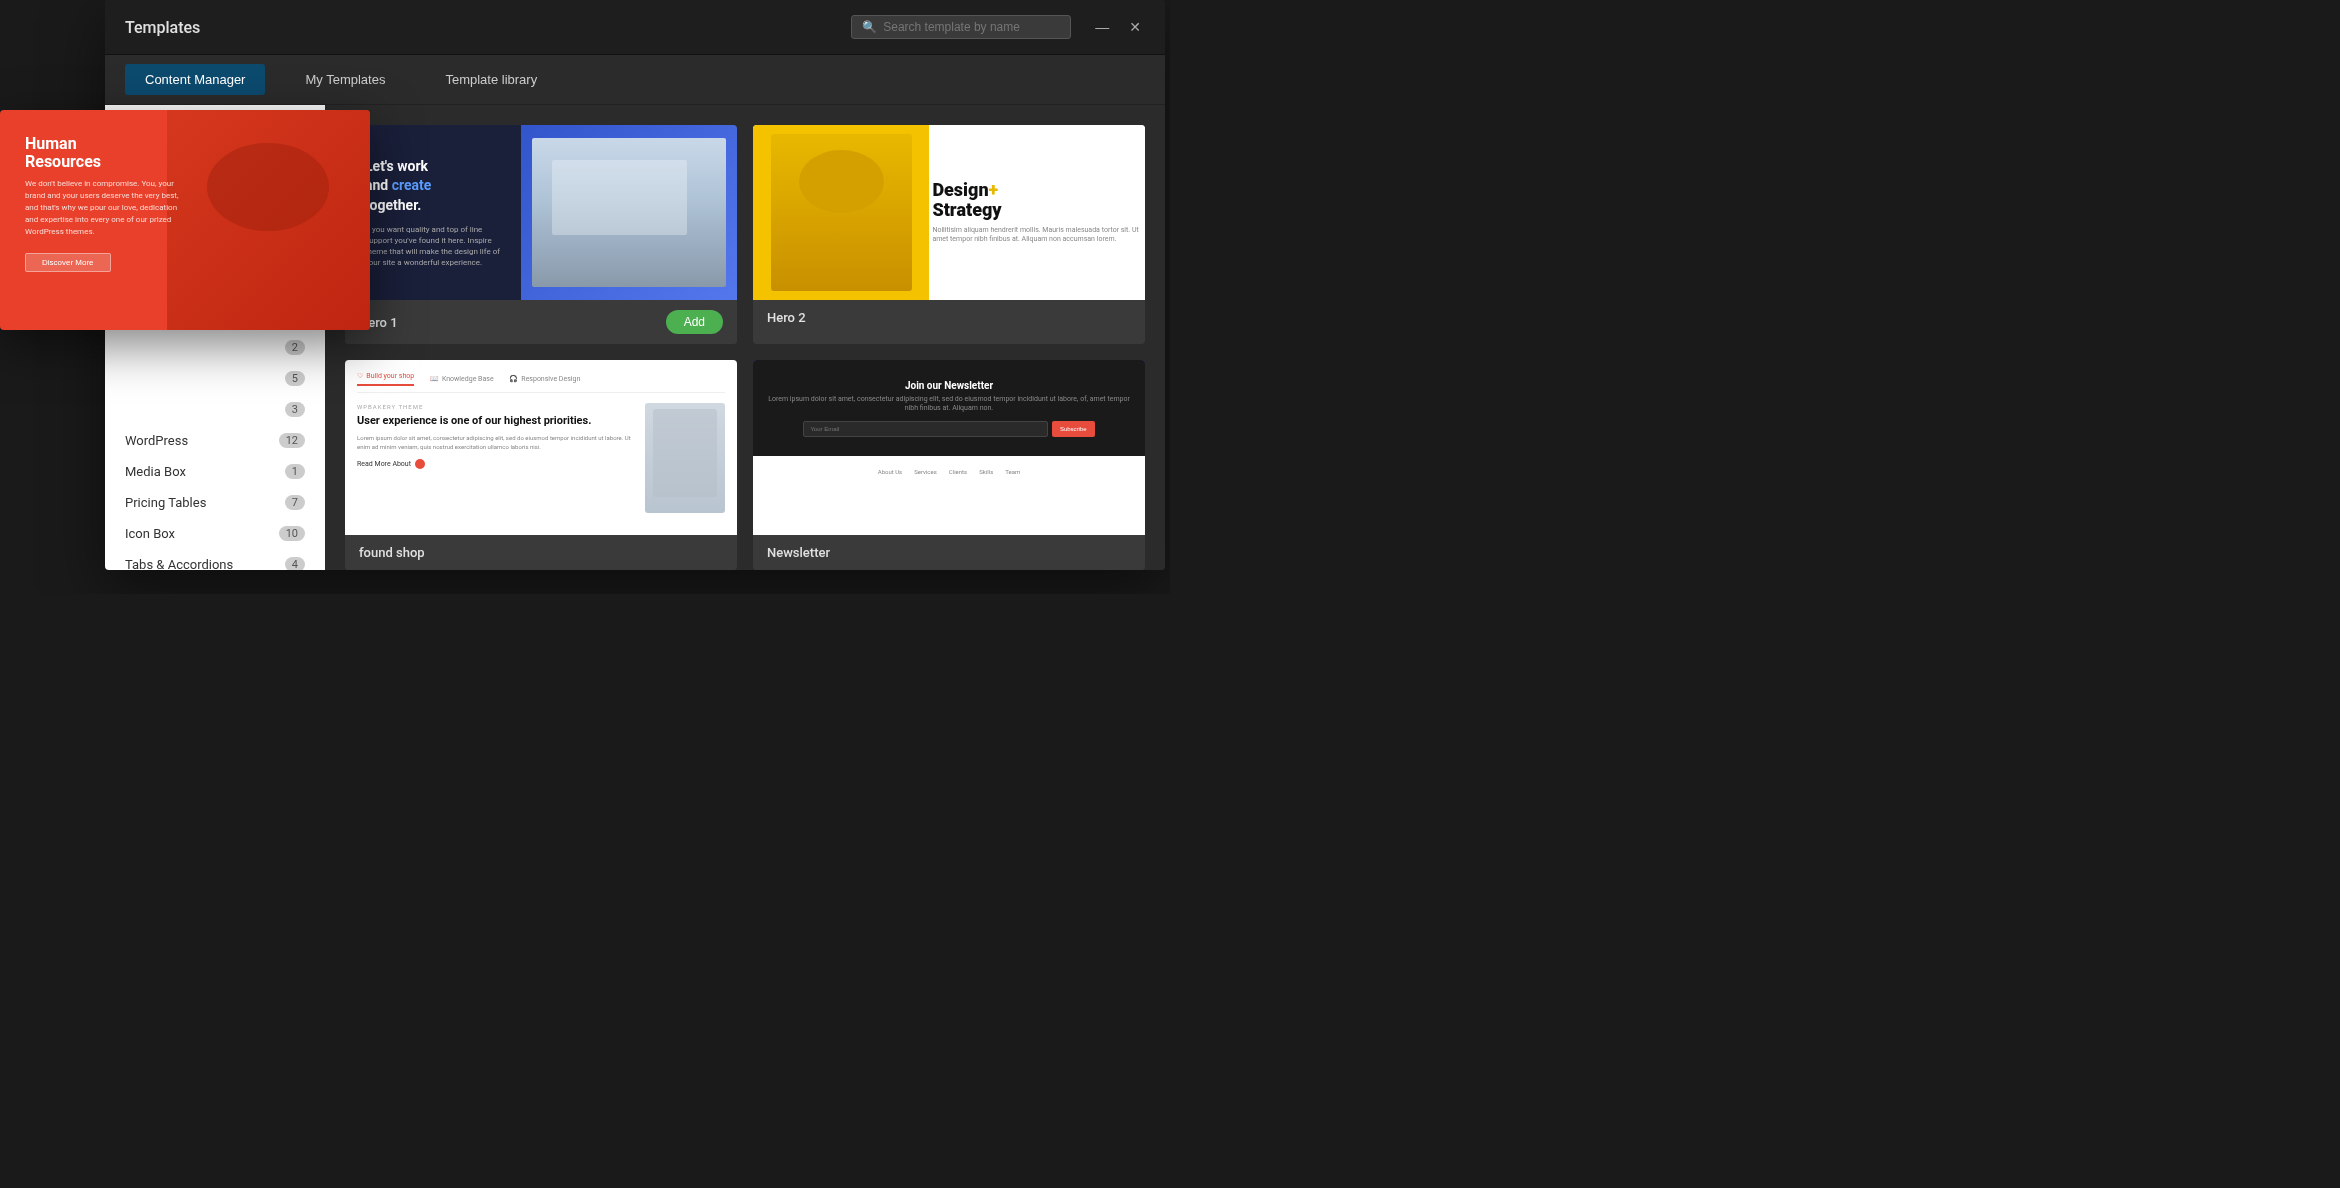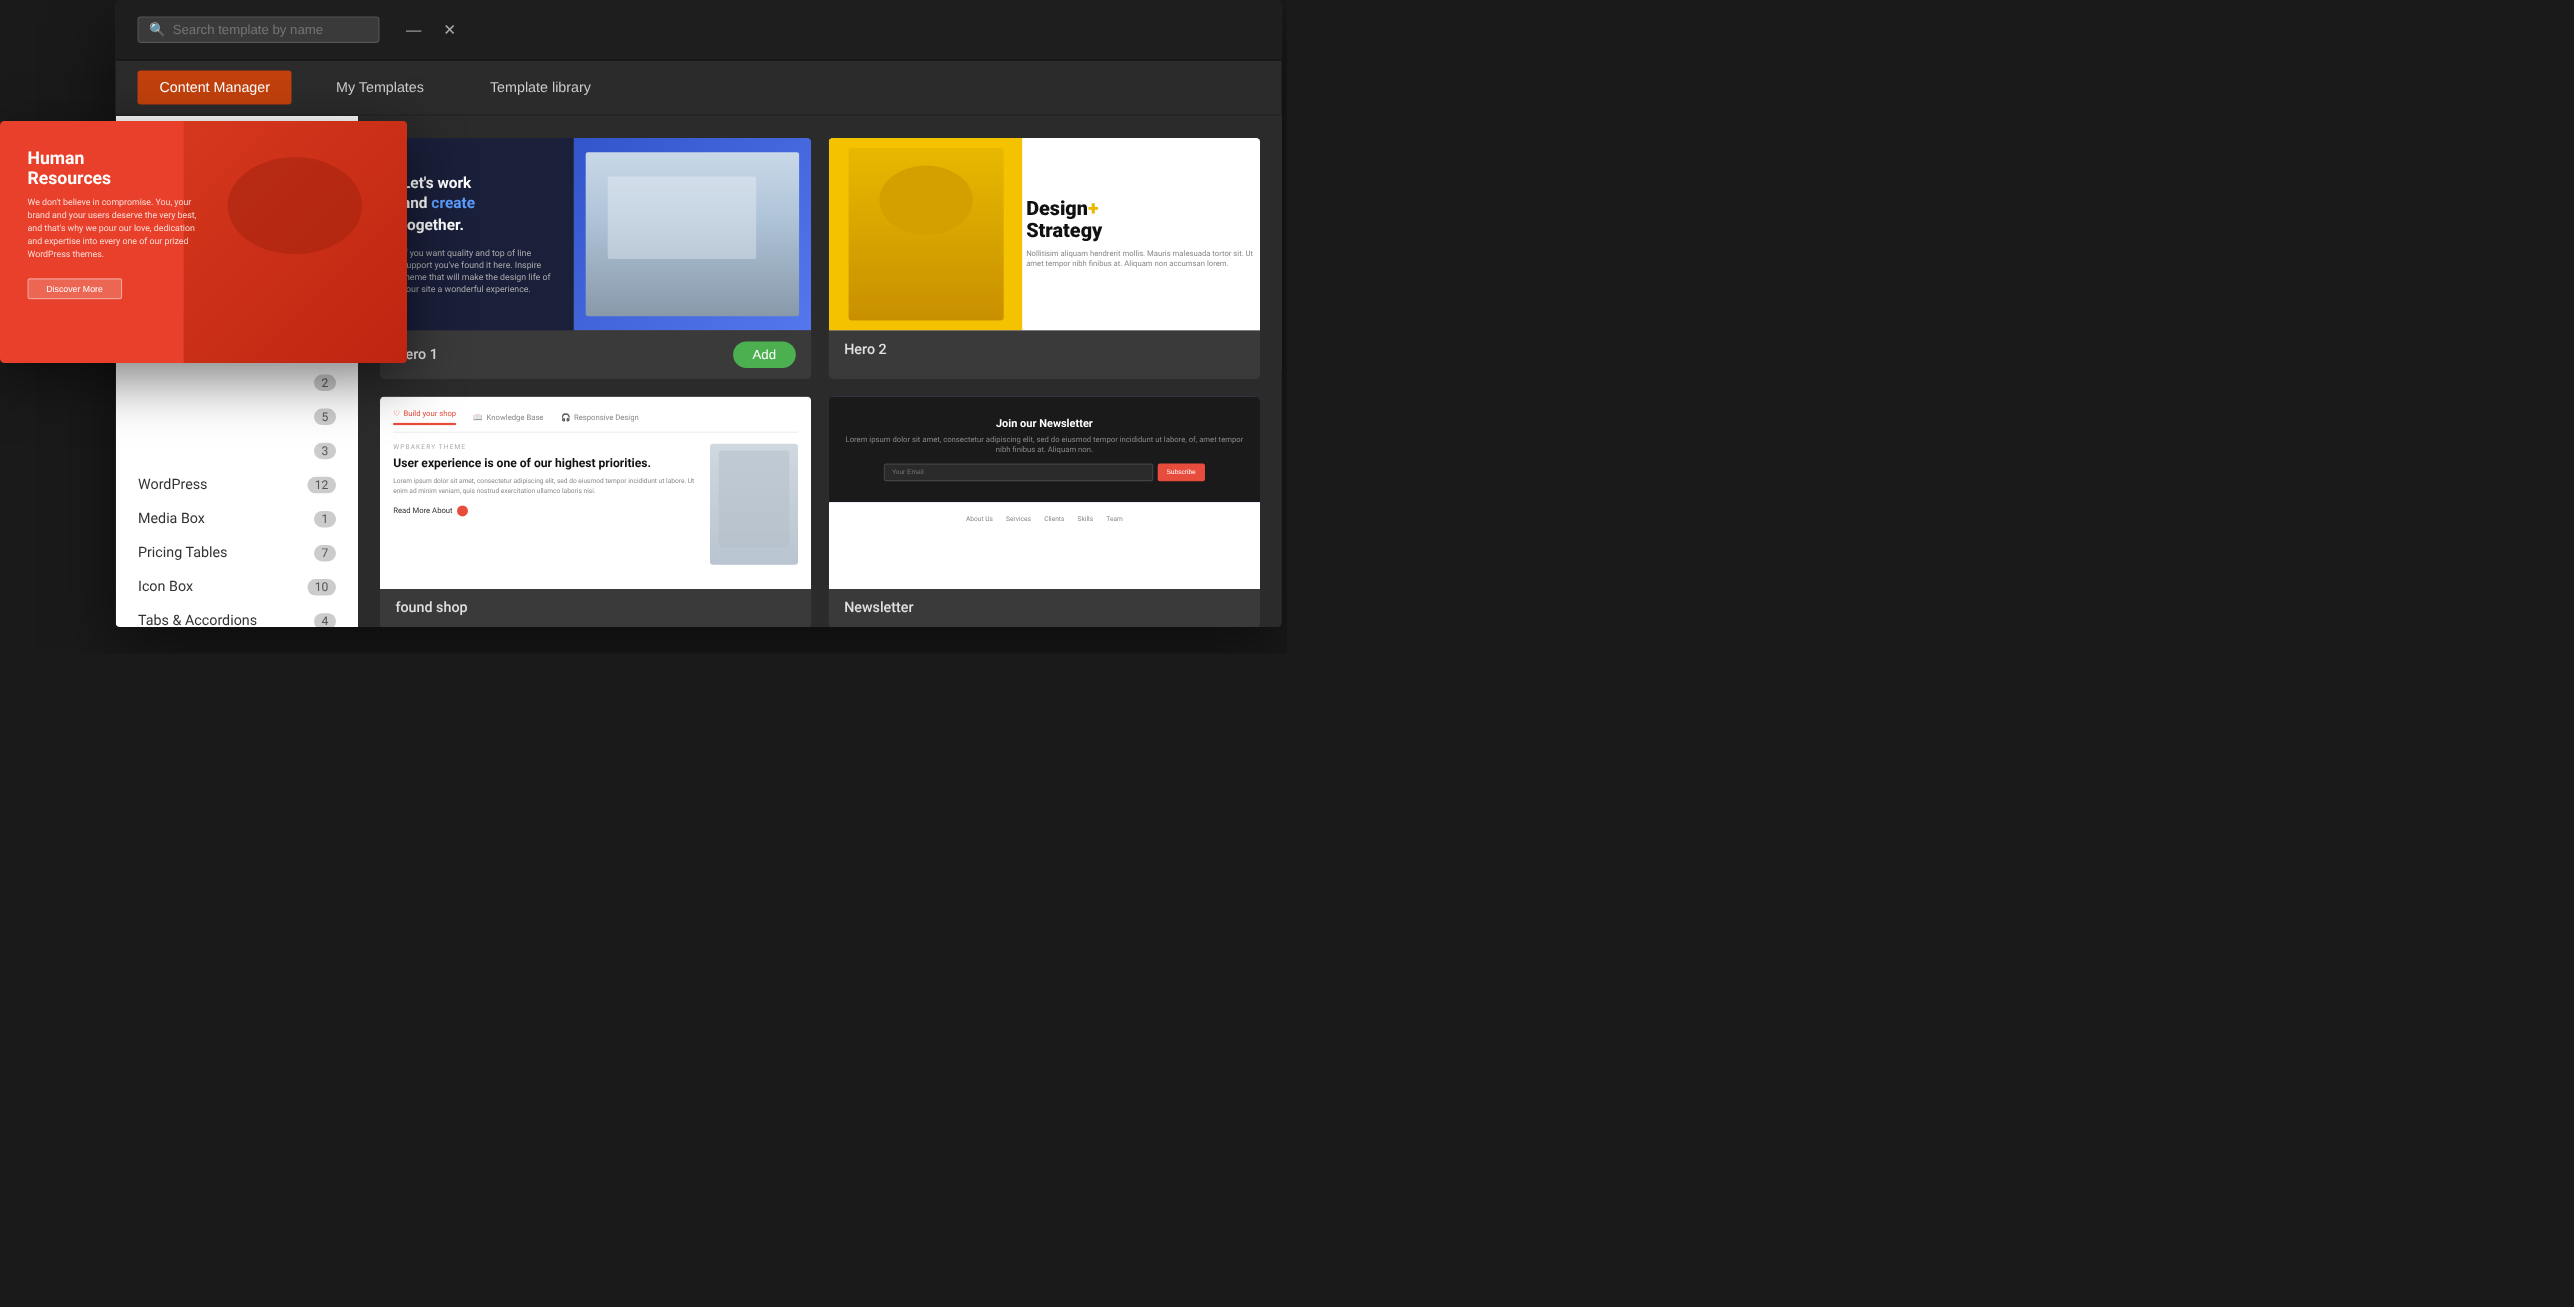--- a/index.html
+++ b/index.html
@@ -89,21 +89,21 @@
     }
     .tab-btn {
       padding: 8px 20px;
       border-radius: 3px;
       border: none;
       cursor: pointer;
       font-size: 13px;
       font-weight: 500;
     }
     .tab-btn.active {
-      background: #c2410c;
+      background: #0c4a6e;
       color: #fff;
     }
     .tab-btn:not(.active) {
       background: transparent;
       color: #ccc;
     }
 
     
     .dialog-body {
       display: flex;
@@ -533,20 +533,21 @@
     .sidebar::-webkit-scrollbar { width: 4px; }
     .sidebar::-webkit-scrollbar-track { background: #f5f5f5; }
     .sidebar::-webkit-scrollbar-thumb { background: #ccc; border-radius: 2px; }
   </style>
 </head>
 <body>
 
 <div class="dialog">
 
   <div class="dialog-header">
+    <span class="dialog-title">Templates</span>
     <div class="search-box">
       <span class="search-icon-svg">🔍</span>
       <input type="text" placeholder="Search template by name" style="">
     </div>
     <div class="header-controls">
       <button class="btn-minimize">—</button>
       <button class="btn-close">✕</button>
     </div>
   </div>
 

